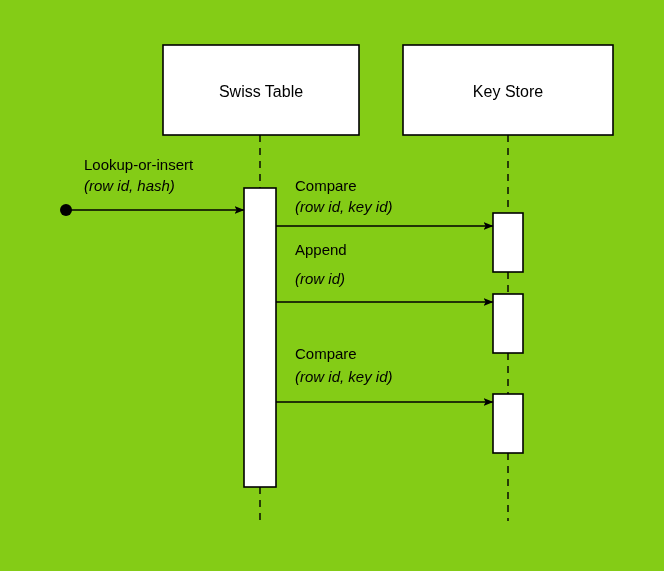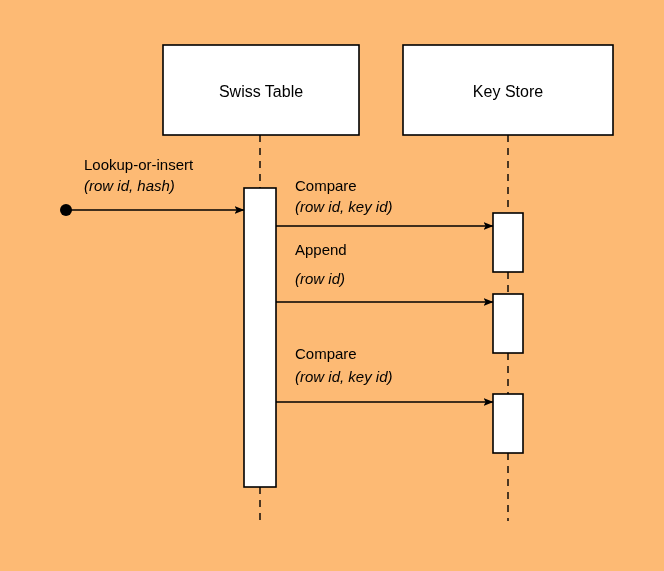--- a/index.html
+++ b/index.html
@@ -11,21 +11,21 @@
     width: 664px;
     height: 571px;
     font-family: "Liberation Sans", sans-serif;
     color: #000000;
     overflow: hidden;
   }
   #diagram-canvas {
     position: relative;
     width: 664px;
     height: 571px;
-    background: #fdba74;
+    background: #84cc16;
   }
   svg.diagram-svg {
     position: absolute;
     top: 0;
     left: 0;
     width: 664px;
     height: 571px;
   }
   .participant-label {
     font-family: "Liberation Sans", sans-serif;

